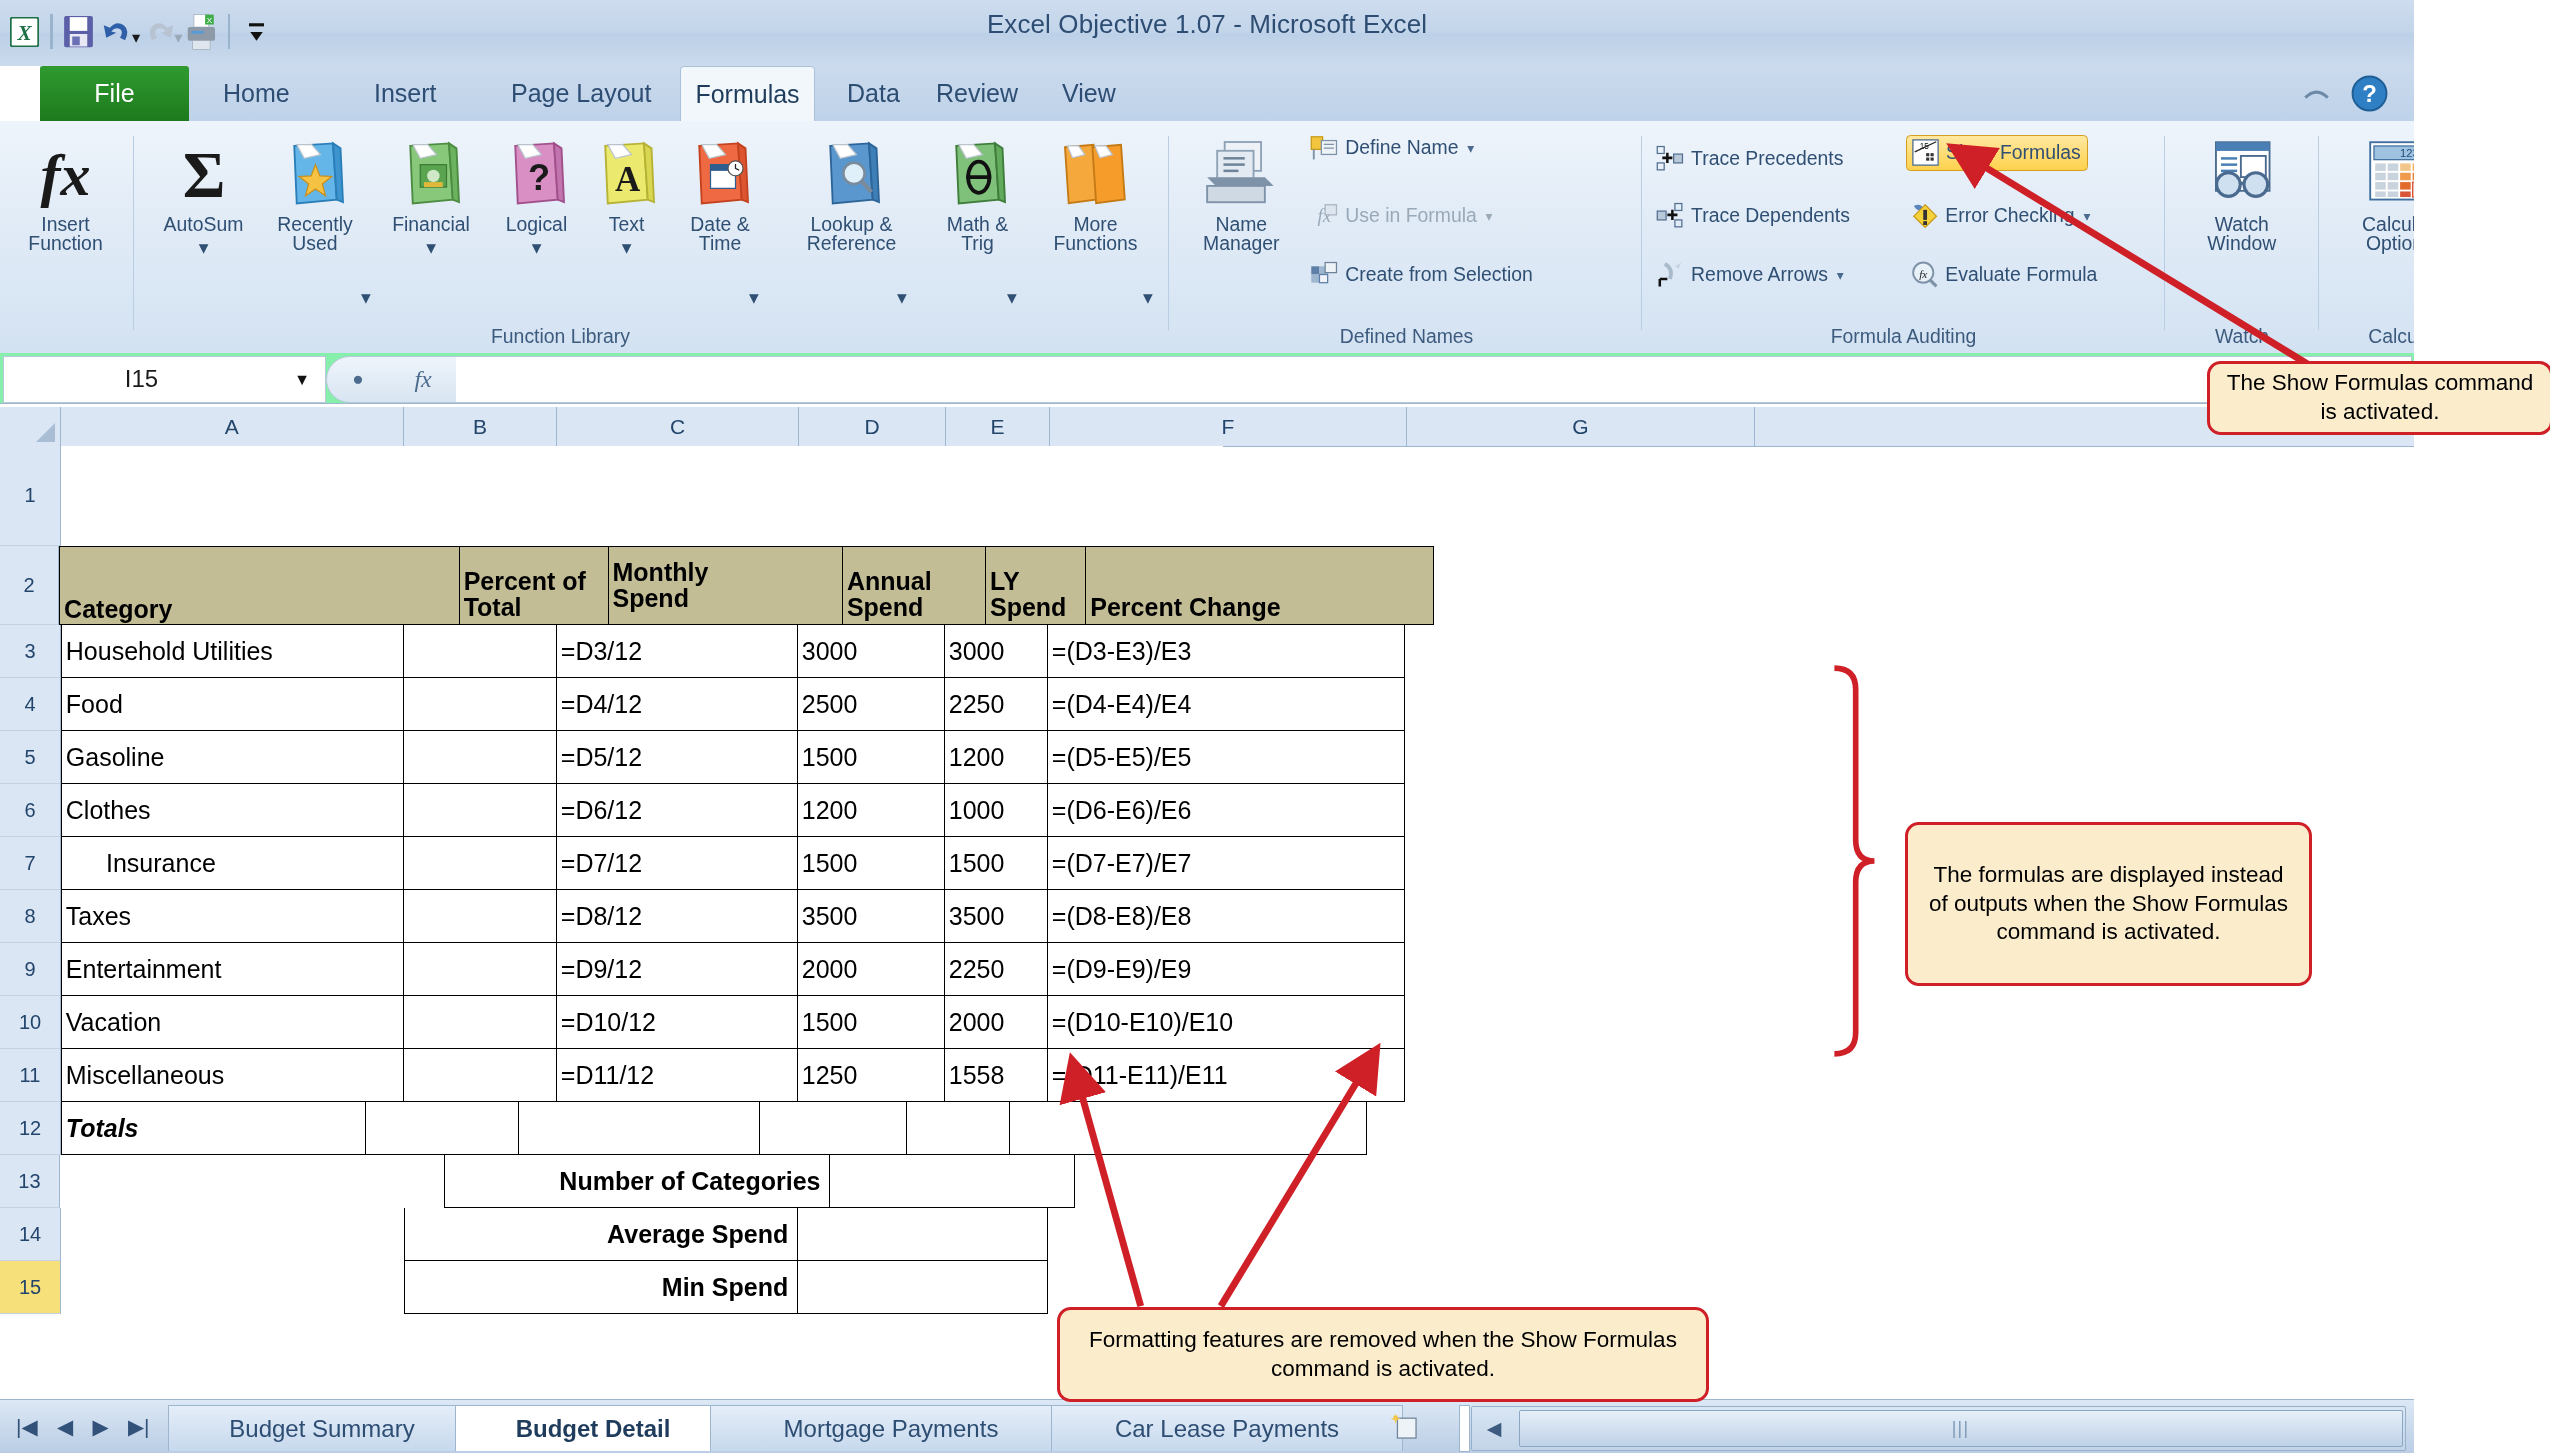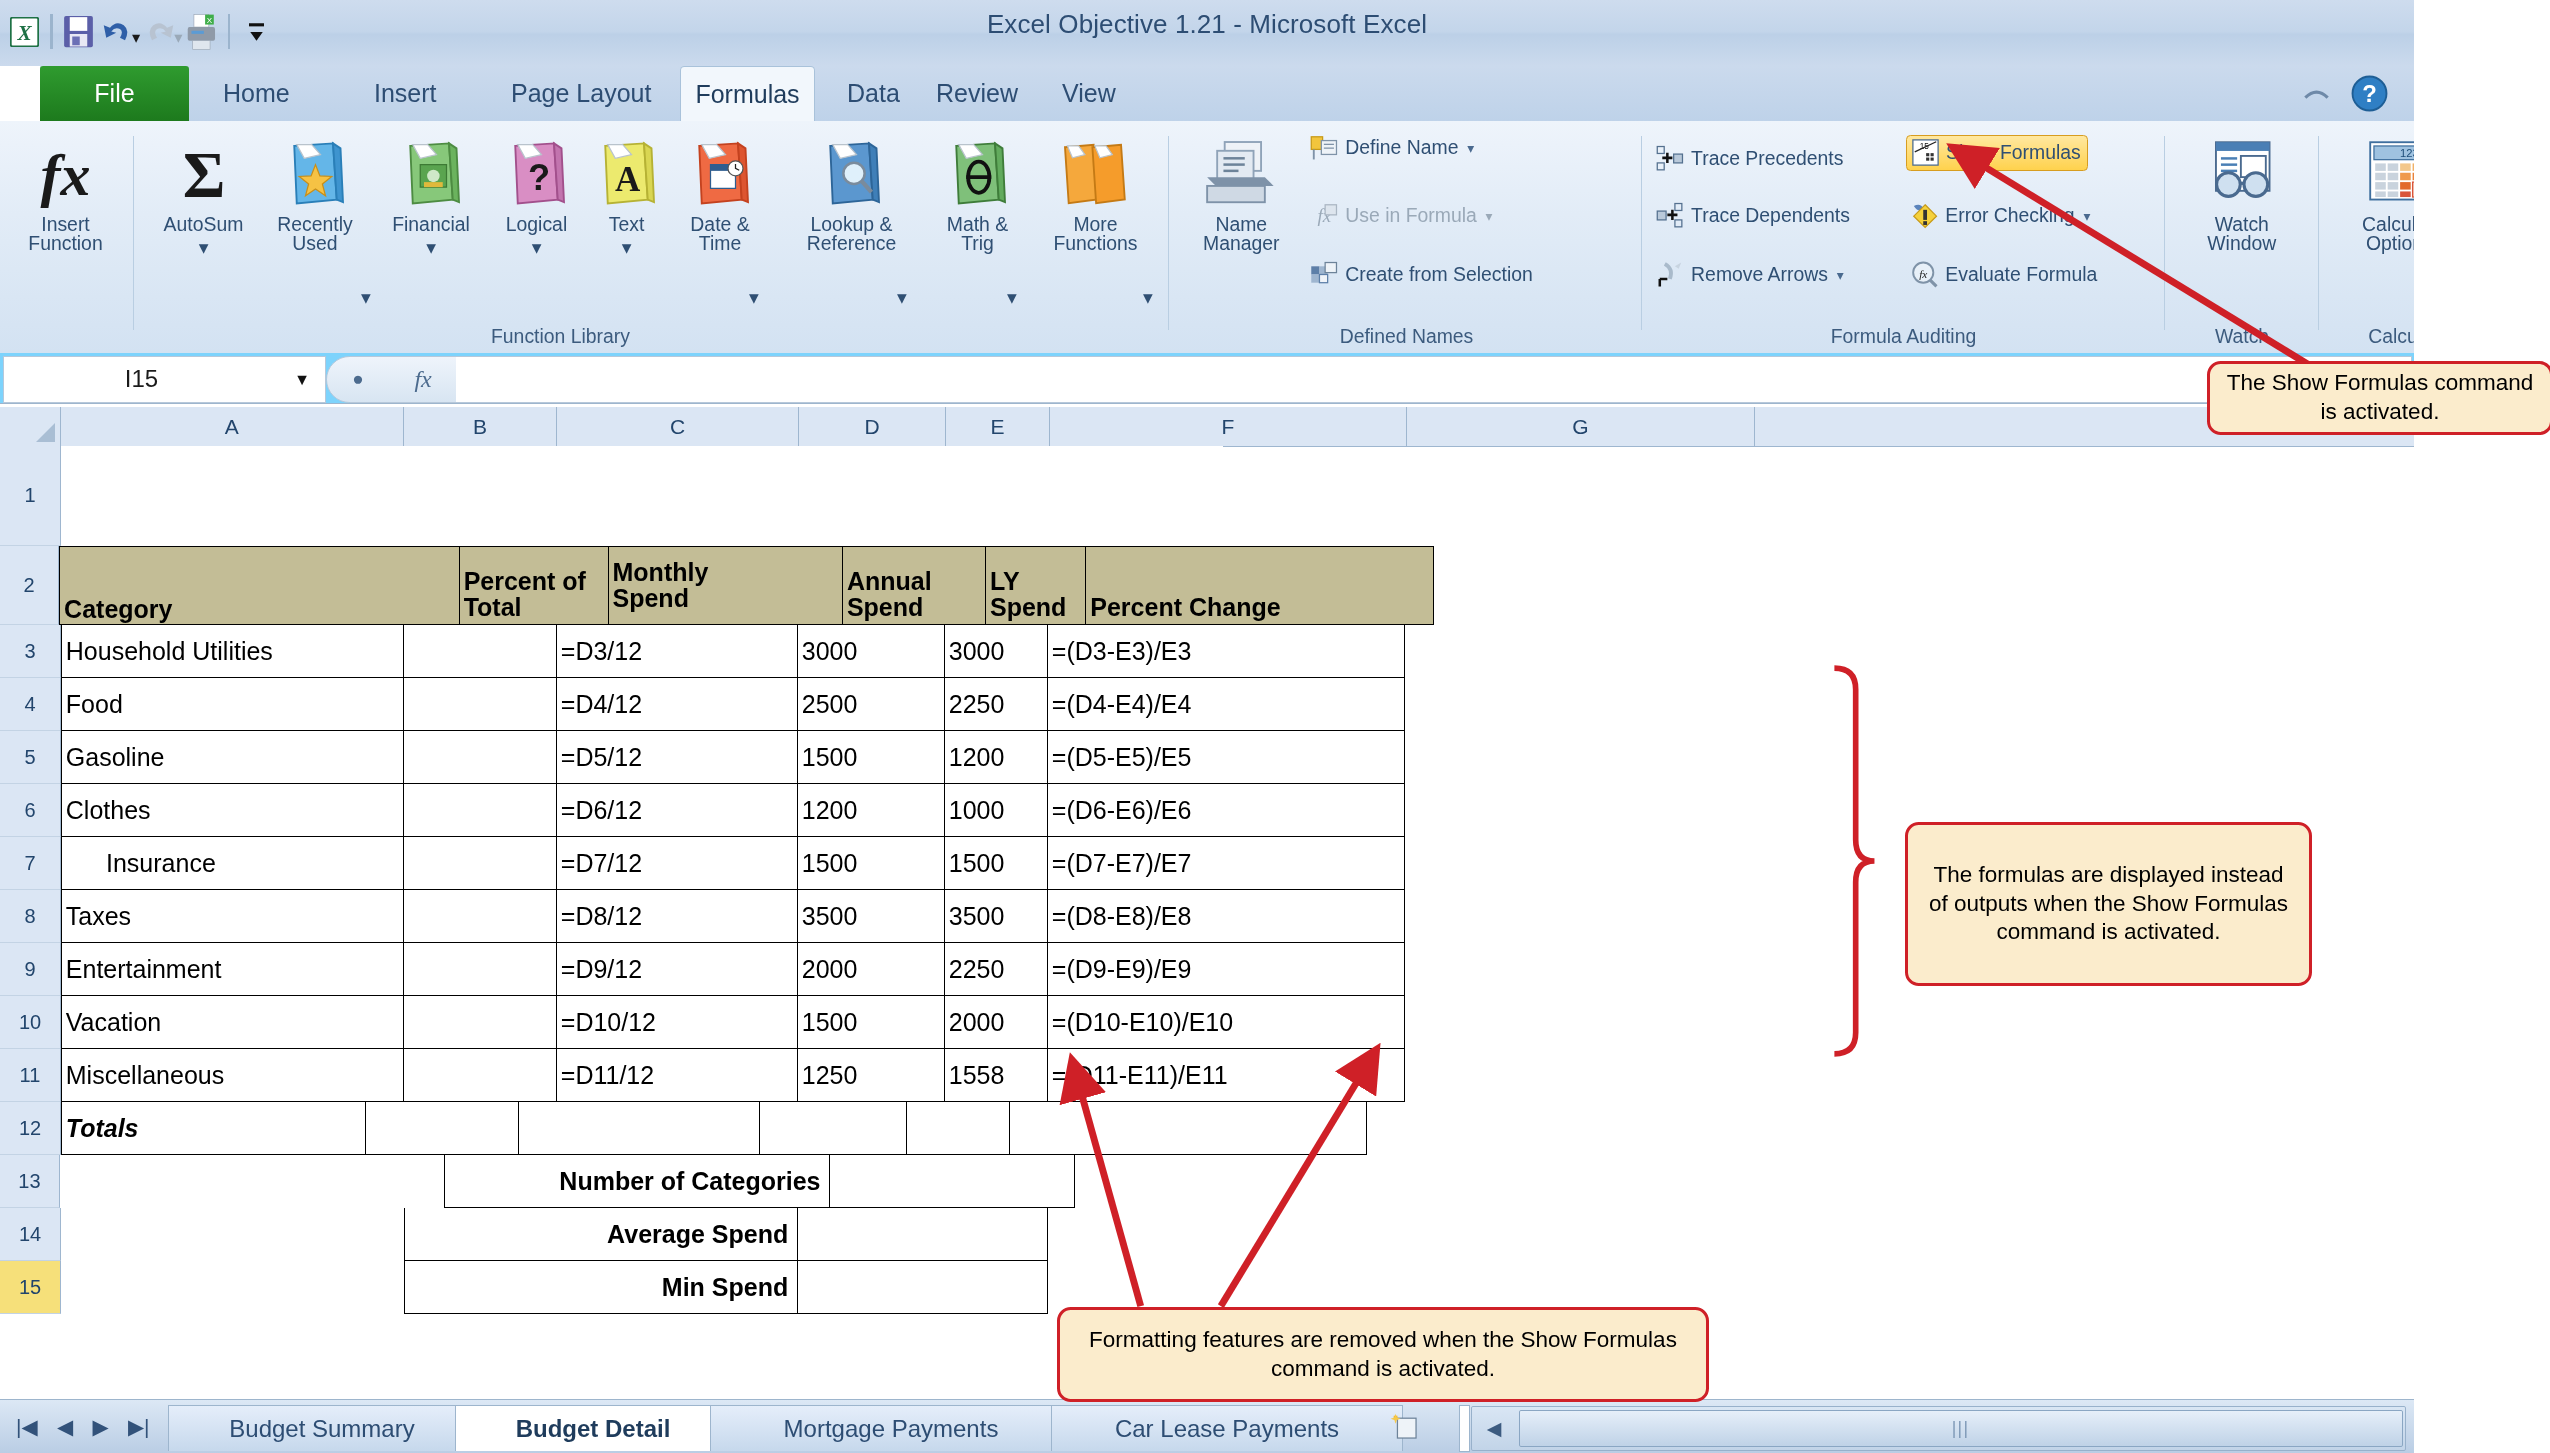--- a/index.html
+++ b/index.html
@@ -79,21 +79,21 @@
   .caret-sm{font-size:13.8px;color:#4a6a8f;margin-left:2.5px;}
   
   #show-formulas-btn{
     background:linear-gradient(to bottom,#ffe8a0,#ffd24d);
     border:1.3px solid #d79d20;border-radius:4.4px;
     padding:2.5px 6.3px 2.5px 3.8px;
   }
   
   #fbar{
     position:absolute;left:0;top:353px;width:2414px;height:50px;
-    background:#7dd3fc;border-bottom:0.6px solid #9db5cd;
+    background:#86efac;border-bottom:0.6px solid #9db5cd;
   }
   #namebox{
     position:absolute;left:2.5px;top:2.5px;width:321px;height:45px;background:#ffffff;
     border:0.6px solid #b7c8da;display:flex;align-items:center;cursor:text;
   }
   #namebox .nb-text{flex:1;text-align:center;font-size:24px;color:#1b1b1b;}
   #namebox .nb-caret{width:45px;text-align:center;font-size:16.3px;color:#111;}
   #fb-tools{
     position:absolute;left:326px;top:2.5px;width:130px;height:45px;
     background:linear-gradient(to bottom,#eef4fb,#d8e5f2);
@@ -239,21 +239,21 @@
           </svg>
       </div>
       <div class="qat-sep"></div>
       <div class="qat-btn">
         <svg width="25" height="30" viewBox="0 0 40 48">
             <rect x="8" y="10" width="24" height="5" fill="#111"></rect>
             <path d="M10 24 L30 24 L20 38 Z" fill="#111"></path>
           </svg>
       </div>
     </div>
-    <div id="title-text">Excel Objective 1.21 - Microsoft Excel</div>
+    <div id="title-text">Excel Objective 1.07 - Microsoft Excel</div>
   </div>
 
   <div id="tabstrip">
     <div id="filetab">File</div>
     <div class="rbtab" style="left:162px">Home</div>
     <div class="rbtab" style="left:313px">Insert</div>
     <div class="rbtab" style="left:450px">Page Layout</div>
     <div class="rbtab active" style="left:640px;width:133px;padding:0">Formulas</div>
     <div class="rbtab" style="left:786px">Data</div>
     <div class="rbtab" style="left:875px">Review</div>

